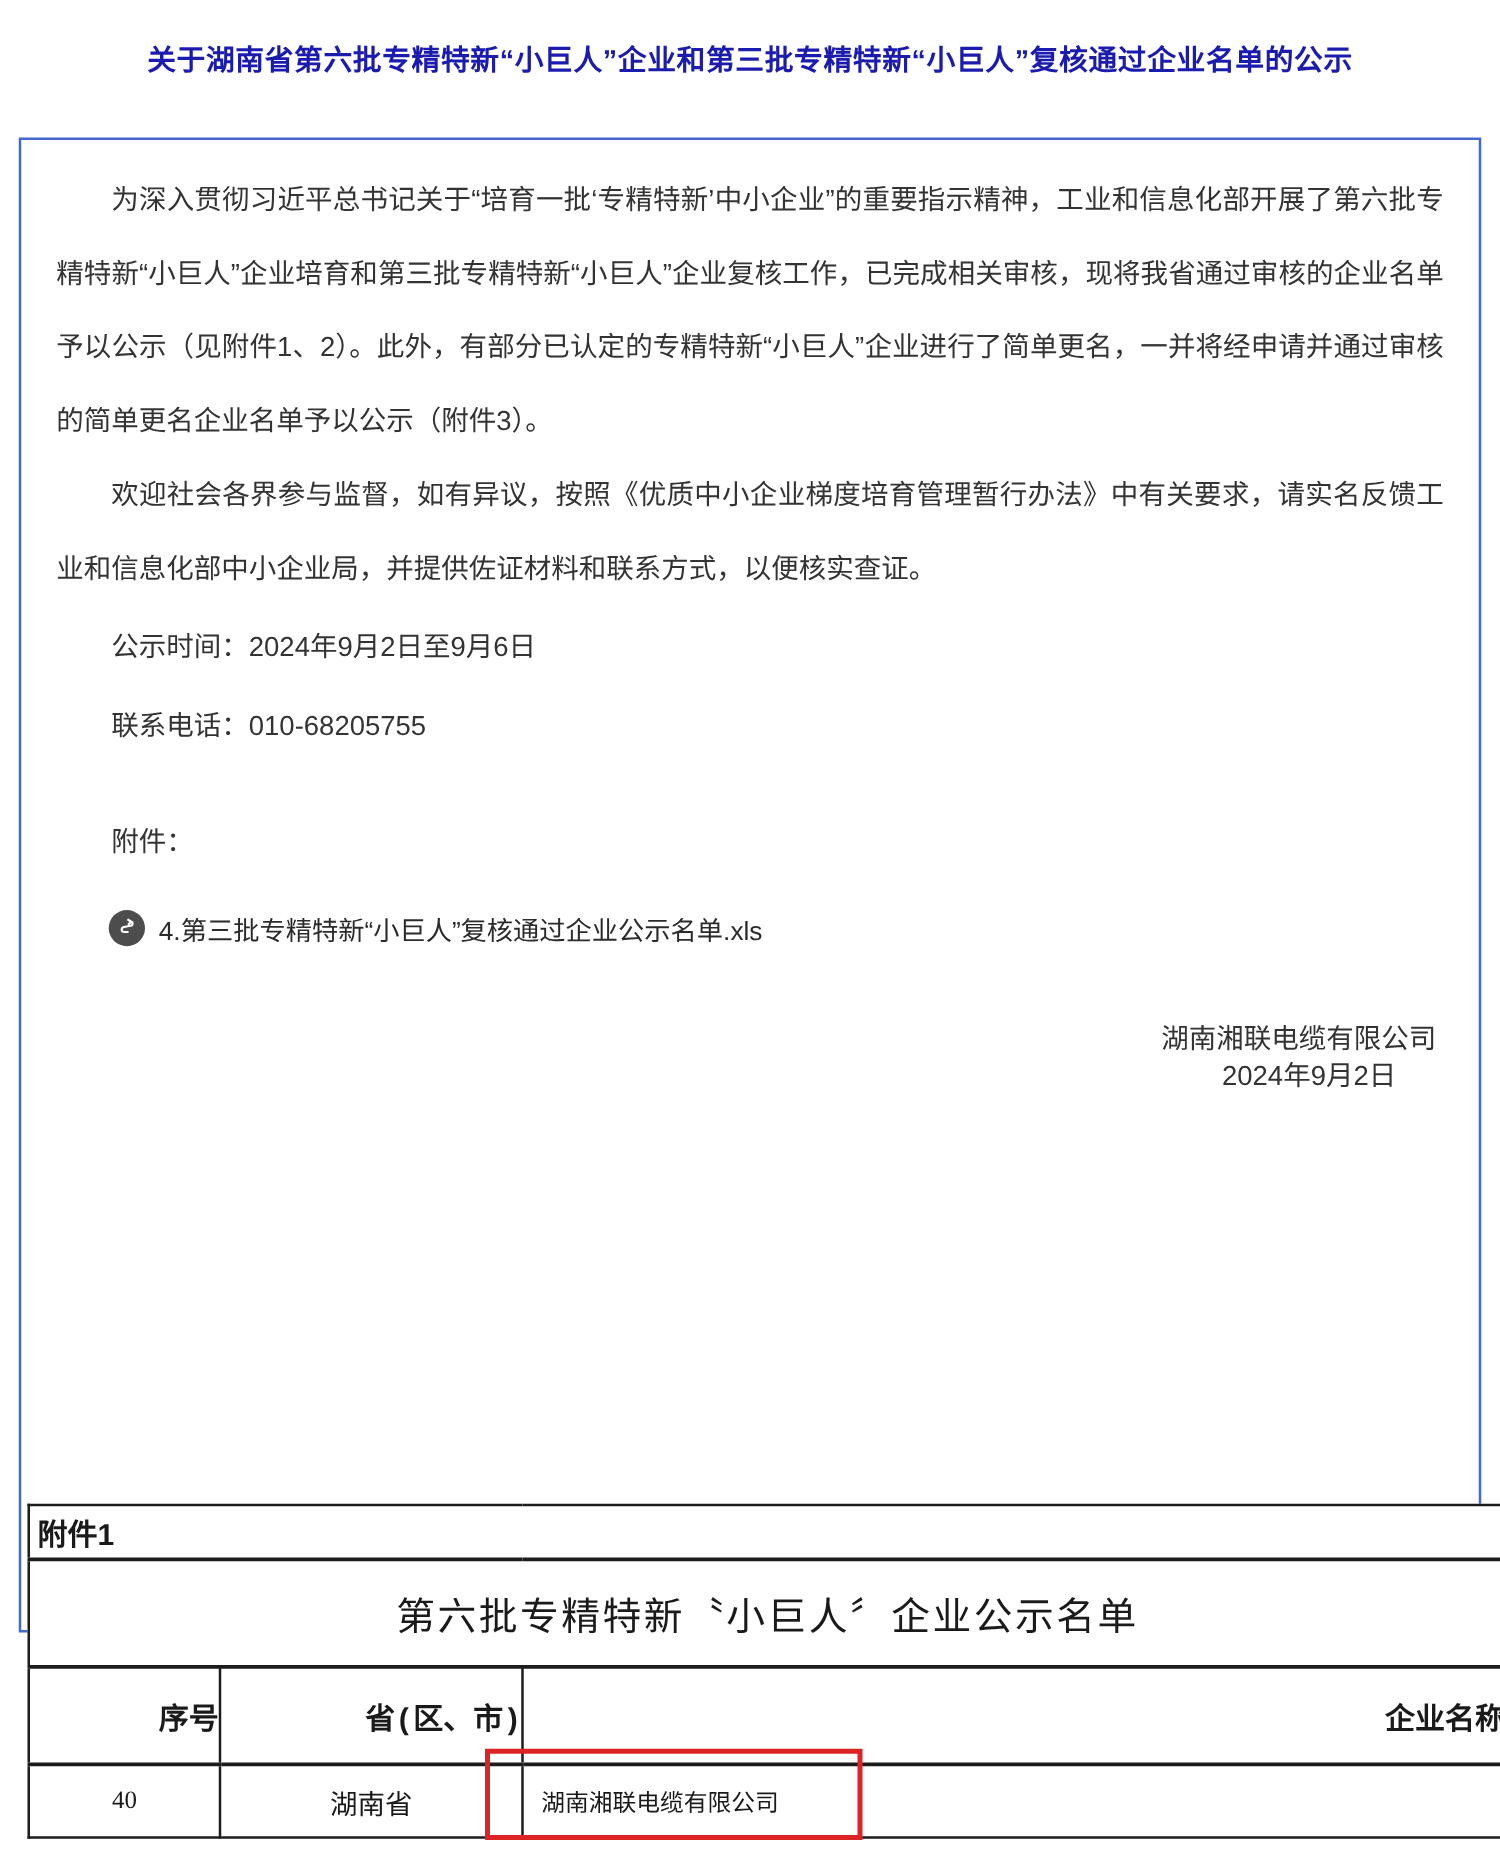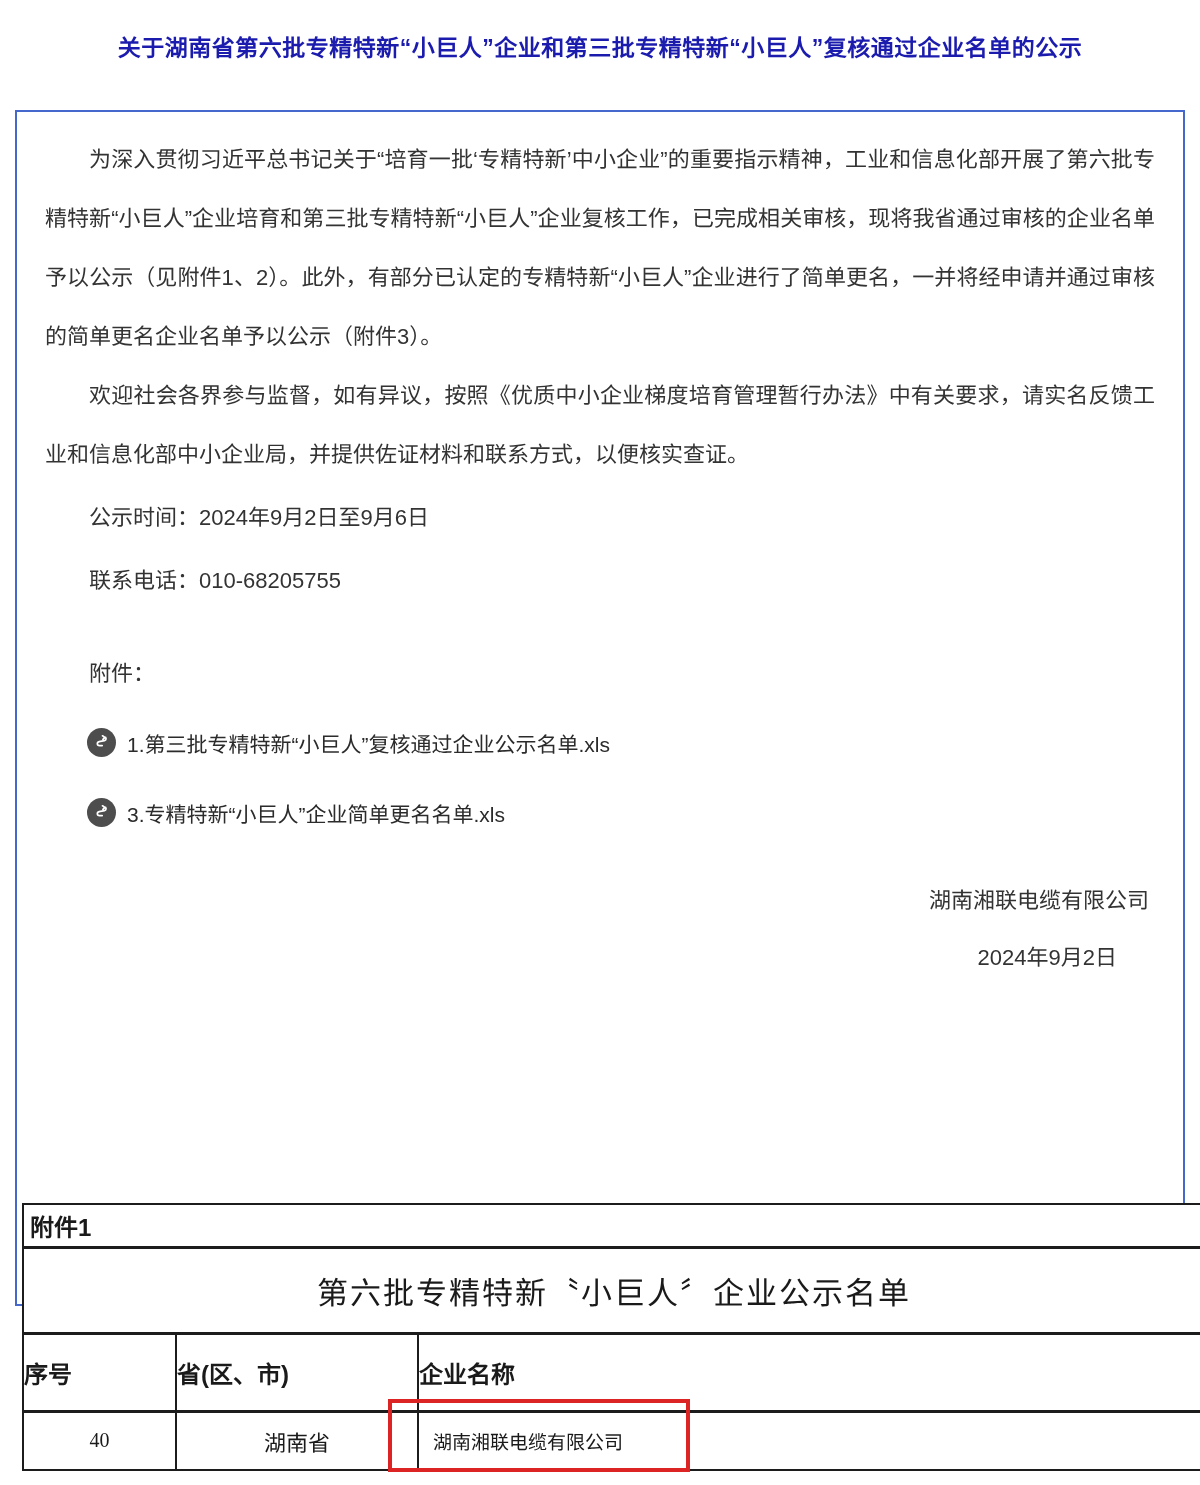--- a/index.html
+++ b/index.html
@@ -83,21 +83,20 @@
     font-size: 22px;
     line-height: 30px;
     margin-top: 52px;
     padding-right: 6px;
     color: #333333;
   }
   .sign-date {
     text-align: right;
     font-size: 22px;
     line-height: 30px;
-    margin-top: 27px;
     padding-right: 38px;
     color: #333333;
   }
 
   
   .attachment-table {
     position: absolute;
     left: 22px;
     top: 1203px;
     width: 1184px;
@@ -121,24 +120,24 @@
   .table-title-cell {
     font-family: "Liberation Sans", "DejaVu Sans", sans-serif;
     font-weight: normal;
     font-size: 31px;
     text-align: center;
     height: 86px;
     letter-spacing: 2px;
     border-bottom-width: 3px !important;
   }
   .col-header-cell {
-    font-family: Liberation Sans, sans-serif;
+    font-family: Liberation Mono, monospace;
     font-weight: bold;
     font-size: 24px;
-    text-align: left;
+    text-align: right;
     height: 78px;
     border-bottom-width: 3px !important;
     margin-left: 35px;
   }
   .data-cell {
     font-family: "Liberation Serif", "DejaVu Serif", serif;
     font-size: 22px;
     text-align: center;
     height: 58px;
   }
@@ -174,31 +173,23 @@
 
   <div class="attach-label">附件：</div>
 
 
   <div class="attach-item">
     <span class="attach-icon">
       <svg width="17" height="17" viewBox="0 0 17 17">
         <path d="M11.5 3.2 C13.6 3.2 13.6 6.2 11.5 6.6 L6.2 7.6 C3.6 8.1 3.8 11.6 6.4 11.6 L9.2 11.6 M9.5 1.8 L11.9 3.4 L9.9 5.4" fill="none" stroke="#ffffff" stroke-width="1.7" stroke-linecap="round" stroke-linejoin="round"></path>
       </svg>
     </span>
-    <span class="attach-text">1.第三批专精特新“小巨人”复核通过企业公示名单.xls</span>
+    <span class="attach-text">4.第三批专精特新“小巨人”复核通过企业公示名单.xls</span>
   </div>
 
-  <div class="attach-item">
-    <span class="attach-icon">
-      <svg width="17" height="17" viewBox="0 0 17 17">
-        <path d="M11.5 3.2 C13.6 3.2 13.6 6.2 11.5 6.6 L6.2 7.6 C3.6 8.1 3.8 11.6 6.4 11.6 L9.2 11.6 M9.5 1.8 L11.9 3.4 L9.9 5.4" fill="none" stroke="#ffffff" stroke-width="1.7" stroke-linecap="round" stroke-linejoin="round"></path>
-      </svg>
-    </span>
-    <span class="attach-text">3.专精特新“小巨人”企业简单更名名单.xls</span>
-  </div>
 
   <div class="signature">湖南湘联电缆有限公司</div>
   <div class="sign-date">2024年9月2日</div>
 </div>
 
 <table class="attachment-table">
   <colgroup>
     <col style="width:153px">
     <col style="width:242px">
     <col>

